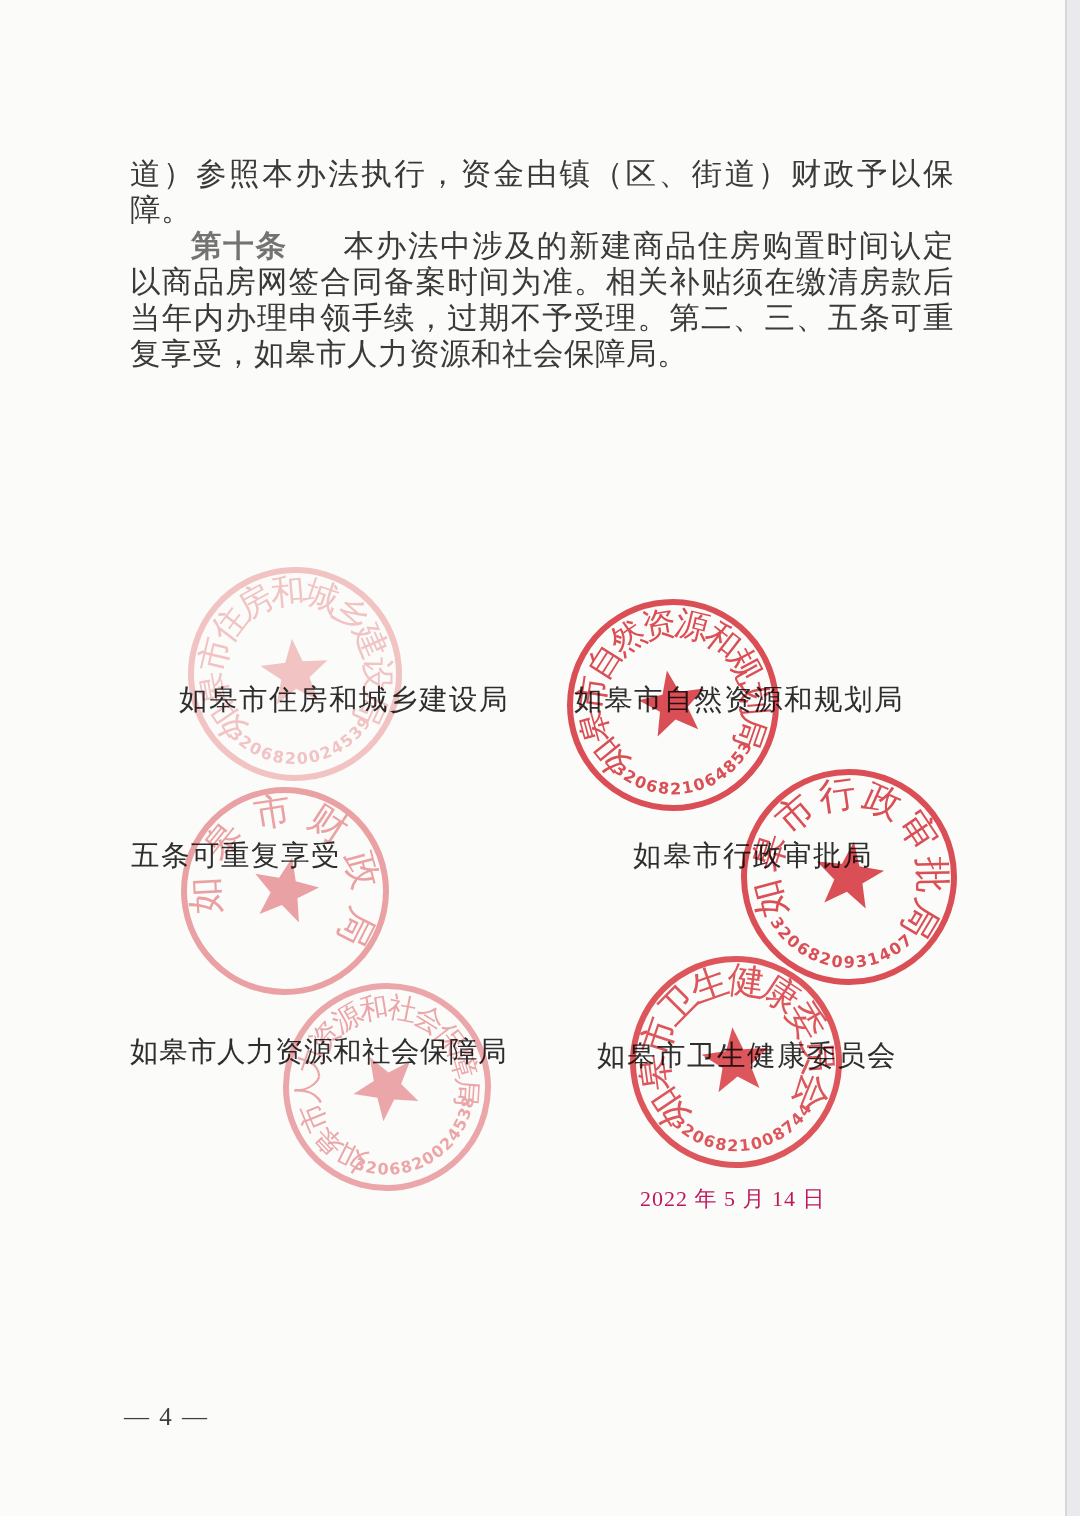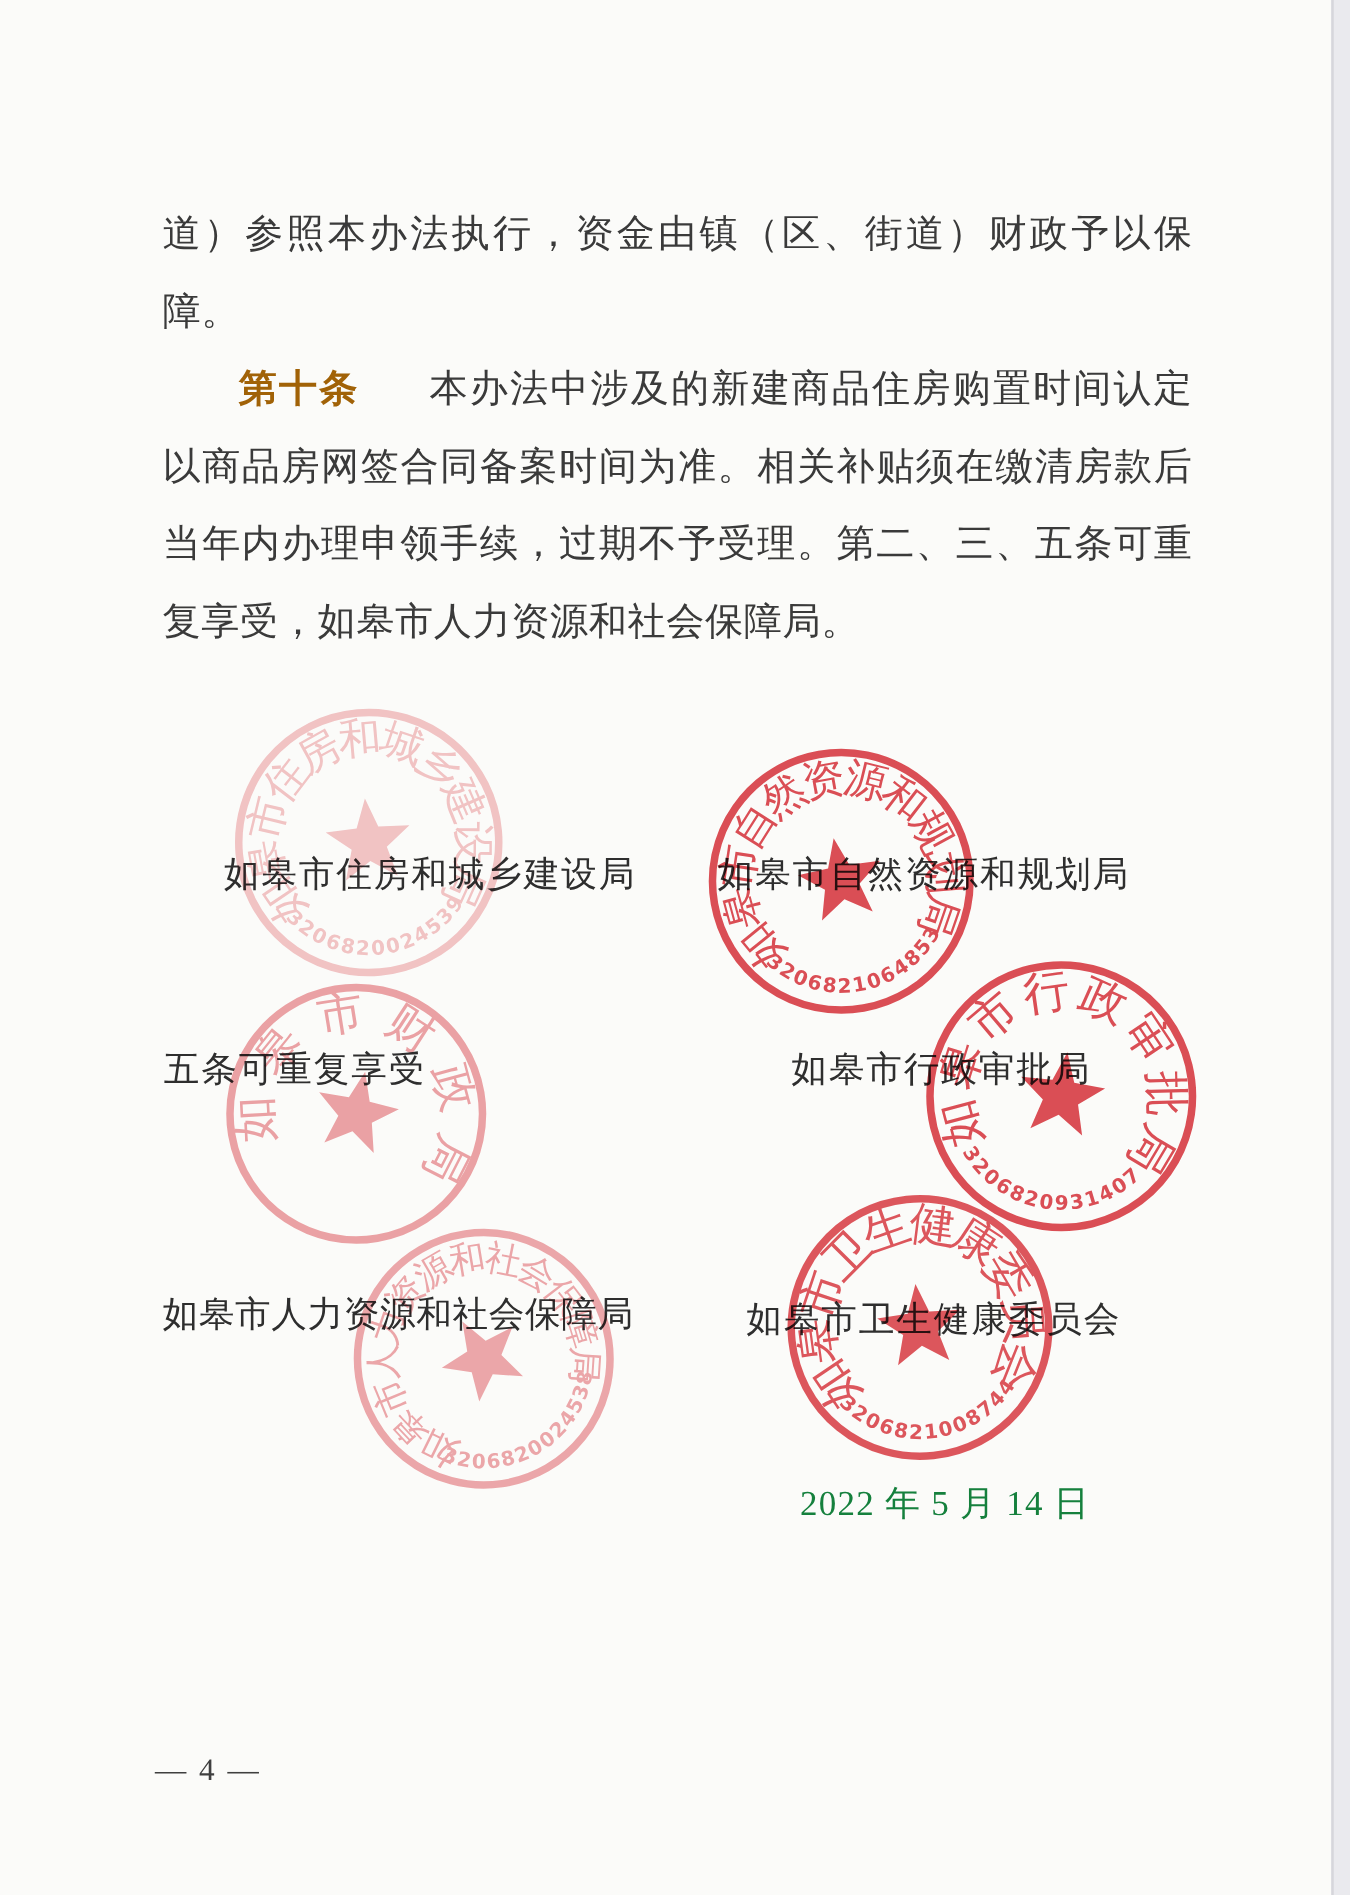--- a/index.html
+++ b/index.html
@@ -7,39 +7,39 @@
     width:1080px;height:1516px;position:relative;overflow:hidden;
     background:#fbfbf9;
     font-family:"Liberation Serif","DejaVu Serif",serif;
   }
   .page-edge{
     position:absolute;top:0;right:0;width:13px;height:100%;
     background:#eaeaee;border-left:2px solid #d6d6db;
   }
   .body-text{
     position:absolute;left:130px;top:156px;width:824px;
-    font-size:30.5px;line-height:62px;color:#3a3a3a;
+    font-size:30.5px;line-height:36px;color:#3a3a3a;
     text-align:justify;letter-spacing:0.5px;
   }
   .para{margin:0;padding:0;}
   .para.indent{text-indent:2em;}
   .para.p3{margin-top:11px;}
-  .clause{font-weight:bold;margin-right:56px;color:#a16207;}
+  .clause{font-weight:bold;margin-right:56px;color:#737373;}
   .sig-label{
     position:absolute;font-size:28.5px;color:#2e2e2e;
     letter-spacing:1.5px;white-space:nowrap;
   }
   .sig1{left:131px;top:681px;margin-left:48px;}
   .sig2{left:574px;top:681px;}
   .sig3{left:131px;top:837px;}
   .sig4{left:585px;top:837px;margin-left:48px;}
   .sig5{left:130px;top:1033px;letter-spacing:0.5px;}
   .sig6{left:597px;top:1037px;}
   .date-line{
-    position:absolute;left:640px;top:1184px;font-size:28px;color:#15803d;
+    position:absolute;left:640px;top:1184px;font-size:22px;color:#be185d;
     letter-spacing:1px;white-space:nowrap;
   }
   .page-number{
     position:absolute;left:124px;top:1403px;font-size:25px;color:#3f3f3f;
     letter-spacing:2px;white-space:nowrap;
   }
   #seals svg{position:absolute;mix-blend-mode:multiply;}
 </style>
 </head>
 <body>

